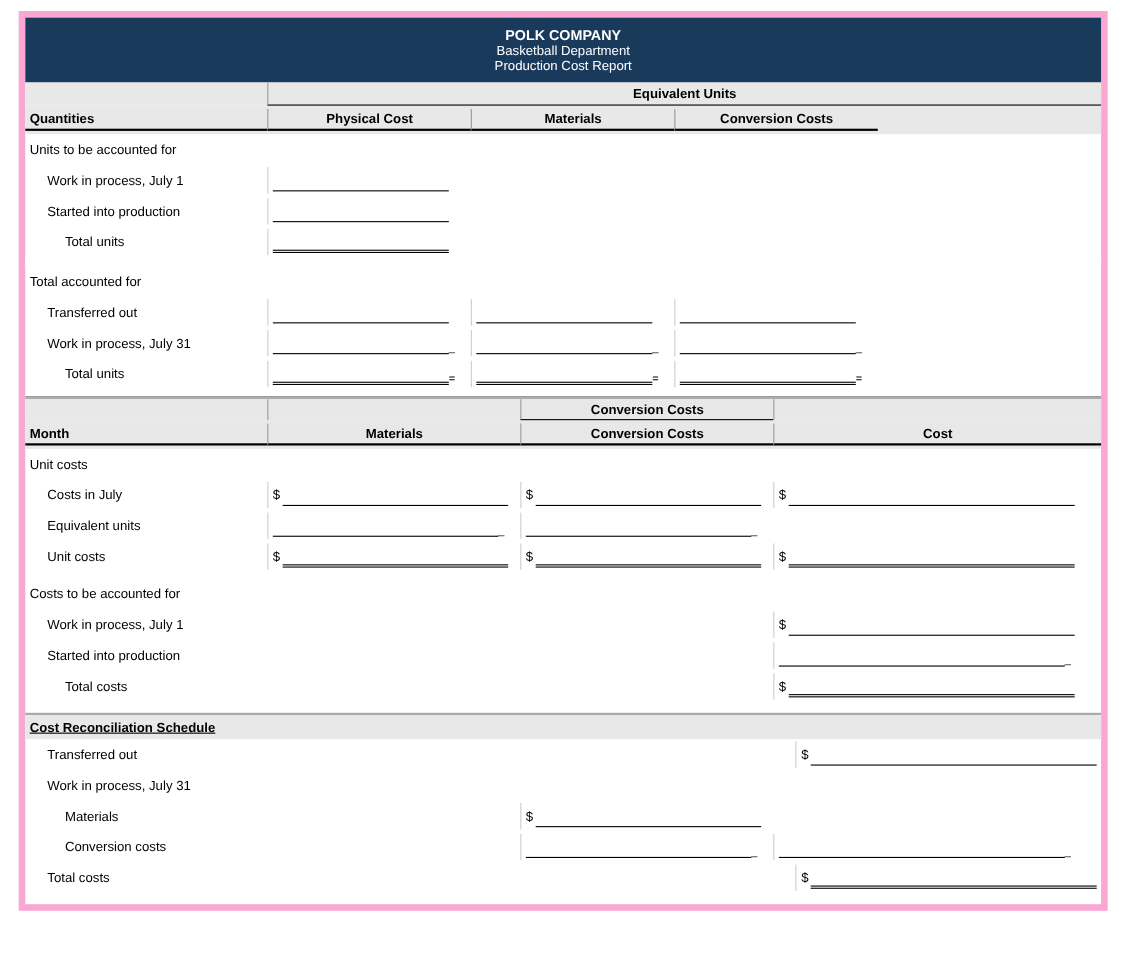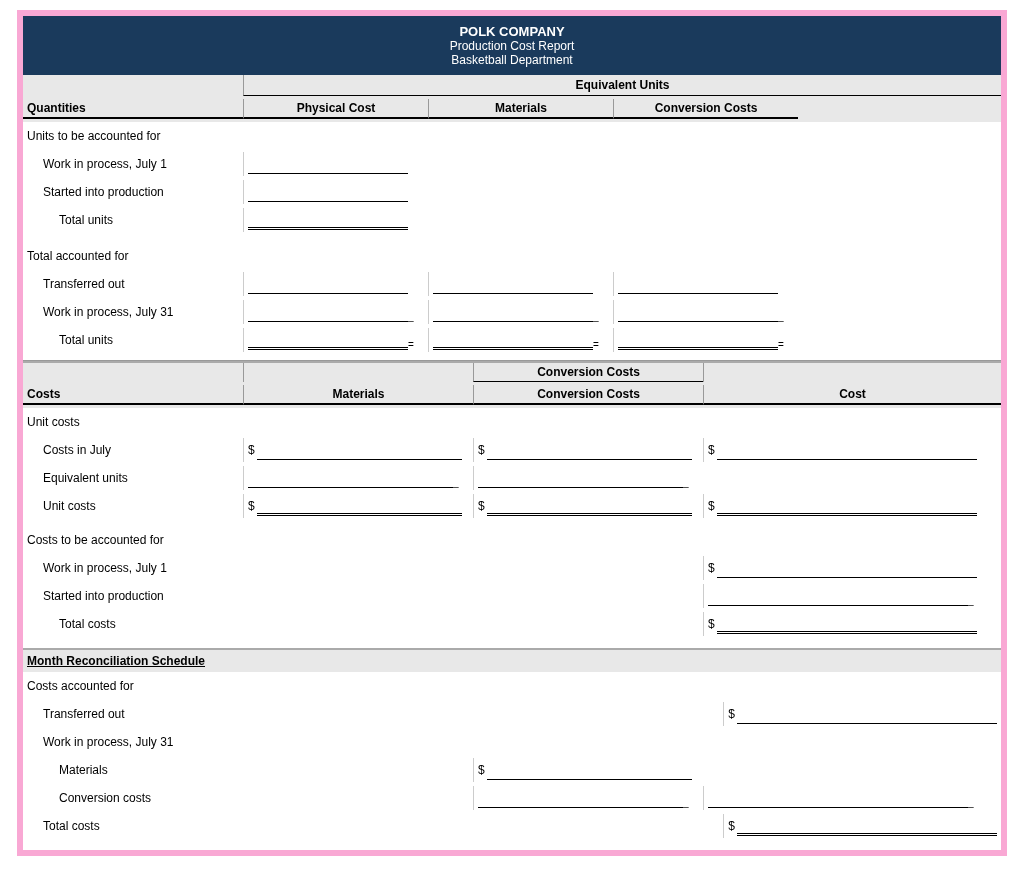--- a/index.html
+++ b/index.html
@@ -338,22 +338,22 @@
       bottom: -4px;
     }
   </style>
 </head>
 <body>
 
 <div class="report-container">
 
   <div class="header">
     <div class="title-main">POLK COMPANY</div>
+    <div class="title-sub">Basketball Department</div>
     <div class="title-sub">Production Cost Report</div>
-    <div class="title-sub">Basketball Department</div>
   </div>
 
   <div class="quantities-section">
 
     <div style="display:flex; background:#e8e8e8;">
       <div style="width:220px;"></div>
       <div style="flex:1; text-align:center; font-weight:bold; border-bottom:1px solid #000; padding:3px 0; border-left:1px solid #999;">Equivalent Units</div>
     </div>
 
     <div class="col-headers">
@@ -463,21 +463,21 @@
     <div class="costs-conv-header-row">
       <div class="costs-conv-spacer"></div>
       <div class="costs-materials-hdr"></div>
       <div class="costs-conversion-hdr">
         <span>Conversion Costs</span>
       </div>
       <div class="costs-total-hdr"></div>
     </div>
 
     <div class="costs-col-headers">
-      <div class="costs-label-col">Costs</div>
+      <div class="costs-label-col">Month</div>
       <div class="costs-materials-col">Materials</div>
       <div class="costs-conversion-col">Conversion Costs</div>
       <div class="costs-total-col">Cost</div>
     </div>
 
     <div class="costs-data-row">
       <div class="costs-row-label">Unit costs</div>
       <div class="costs-empty-cell"></div>
       <div class="costs-empty-cell"></div>
       <div class="costs-total-empty"></div>
@@ -566,29 +566,23 @@
         <input class="input-box" type="text" style="">
       </div>
     </div>
 
     <div style="height:6px;"></div>
   </div>
 
   <div class="recon-section">
 
     <div class="recon-header">
-      <span>Month Reconciliation Schedule</span>
-    </div>
-
-    <div class="recon-data-row">
-      <div class="recon-row-label">Costs accounted for</div>
-      <div class="recon-spacer"></div>
-      <div style="width:350px; border-left:1px solid #ccc;"></div>
-      <div class="recon-empty-total"></div>
-    </div>
+      <span>Cost Reconciliation Schedule</span>
+    </div>
+
 
     <div class="recon-data-row indented-1">
       <div class="recon-row-label">Transferred out</div>
       <div class="recon-spacer"></div>
       <div style="width:350px; border-left:1px solid #ccc;"></div>
       <div class="recon-total-cell">
         <span class="dollar-sign">$</span>
         <input class="input-box" type="text" style="">
       </div>
     </div>

